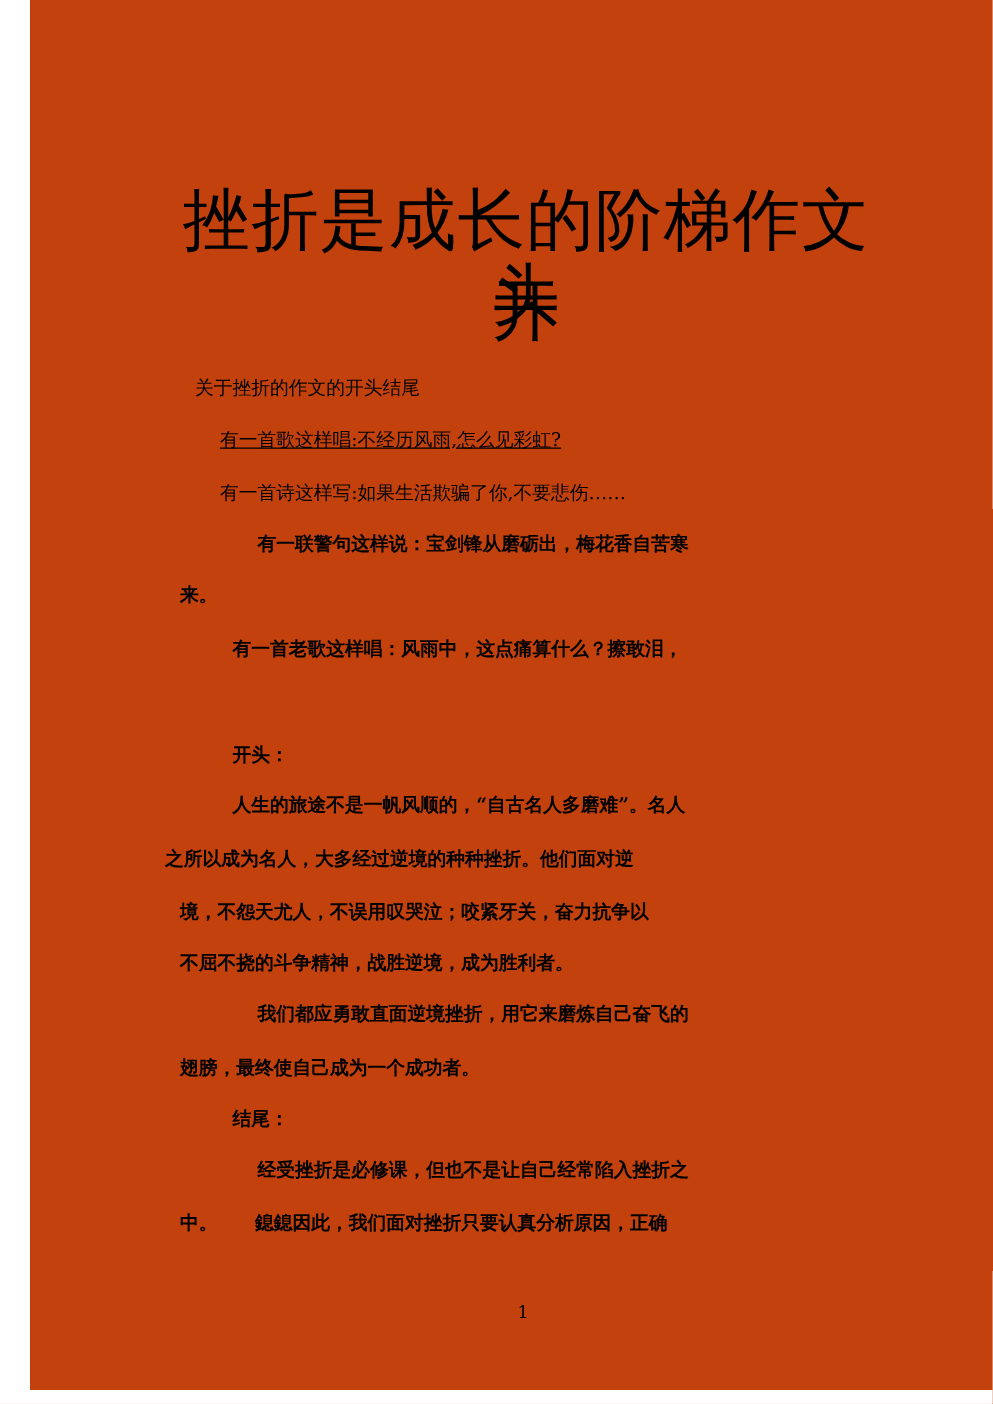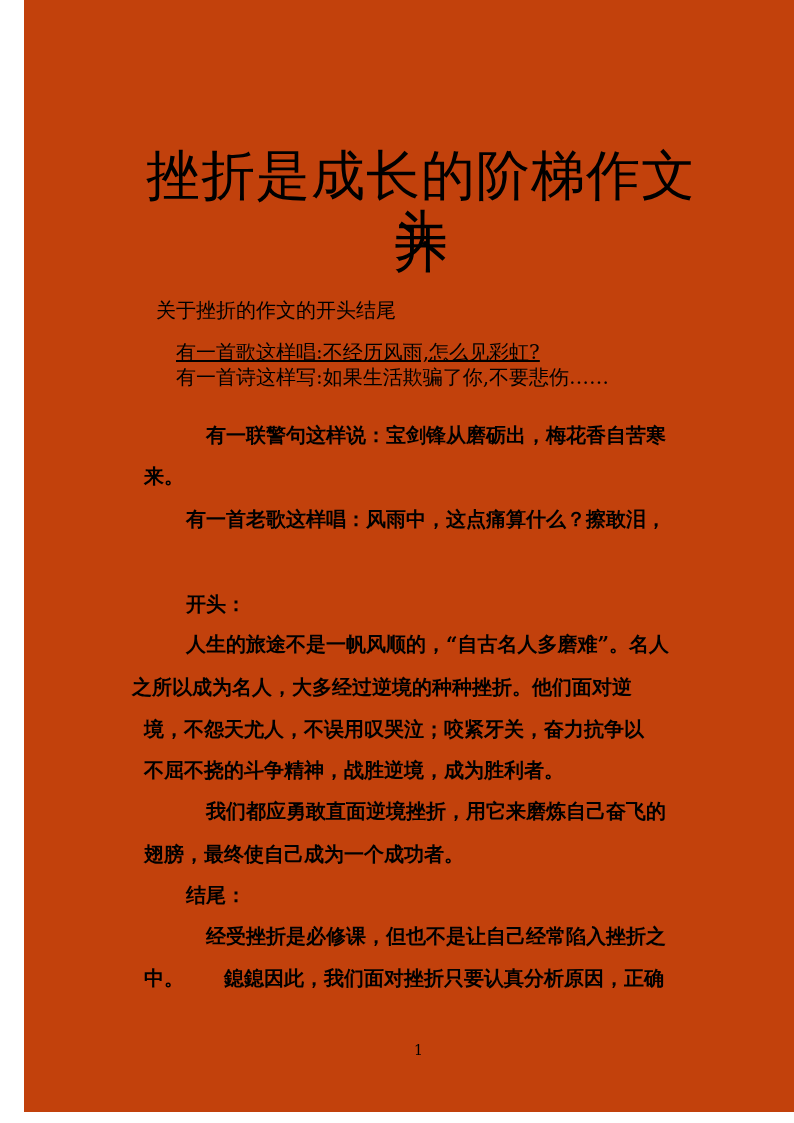--- a/index.html
+++ b/index.html
@@ -3,34 +3,34 @@
   <meta charset="utf-8">
   <style>
     html, body { margin: 0; padding: 0; background: #ffffff; }
     body { width: 794px; height: 1123px; position: relative; overflow: hidden;
            font-family: "DejaVu Serif", "Liberation Serif", serif; color: #000; }
     .page { position: absolute; left: 0; top: 0; width: 794px; height: 1112px; background: #c2410c; margin-left: 24px; }
     .title { position: absolute; left: 100px; width: 594px; text-align: center;
              font-size: 54px; line-height: 72px; letter-spacing: 1px; }
     .title.l1 { top: 140px; }
     .title.l2 { top: 200px; }
-    .line { position: absolute; font-size: 20px; line-height: 28px; white-space: nowrap; }
+    .line { position: absolute; font-size: 15px; line-height: 28px; white-space: nowrap; }
     .line.bold { font-weight: bold; }
     .pagenum { position: absolute; left: 390px; top: 1042px; font-size: 14px; }
   </style>
 </head>
 <body>
 
 <div class="page">
   <div class="title l1">挫折是成长的阶梯作文开</div>
   <div class="title l2">头</div>
 
   <div class="line" style="left:132px; top:296px;">关于挫折的作文的开头结尾</div>
   <div class="line" style="left:152px; top:338px;text-decoration:underline;">有一首歌这样唱:不经历风雨,怎么见彩虹?</div>
-  <div class="line" style="left:152px; top:363px;text-align:right;">有一首诗这样写:如果生活欺骗了你,不要悲伤……</div>
+  <div class="line" style="left:152px; top:380px;text-align:right;">有一首诗这样写:如果生活欺骗了你,不要悲伤……</div>
   <div class="line bold" style="left:182px; top:421px;">有一联警句这样说：宝剑锋从磨砺出，梅花香自苦寒</div>
   <div class="line bold" style="left:120px; top:462px;">来。</div>
   <div class="line bold" style="left:162px; top:505px;text-align:center;">有一首老歌这样唱：风雨中，这点痛算什么？擦敢泪，</div>
   <div class="line bold" style="left:162px; top:590px;">开头：</div>
   <div class="line bold" style="left:162px; top:630px;">人生的旅途不是一帆风顺的，“自古名人多磨难”。名人</div>
   <div class="line bold" style="left:108px; top:673px;">之所以成为名人，大多经过逆境的种种挫折。他们面对逆</div>
   <div class="line bold" style="left:120px; top:715px;">境，不怨天尤人，不误用叹哭泣；咬紧牙关，奋力抗争以</div>
   <div class="line bold" style="left:120px; top:756px;">不屈不挠的斗争精神，战胜逆境，成为胜利者。</div>
   <div class="line bold" style="left:182px; top:797px;text-align:center;">我们都应勇敢直面逆境挫折，用它来磨炼自己奋飞的</div>
   <div class="line bold" style="left:120px; top:840px;">翅膀，最终使自己成为一个成功者。</div>

